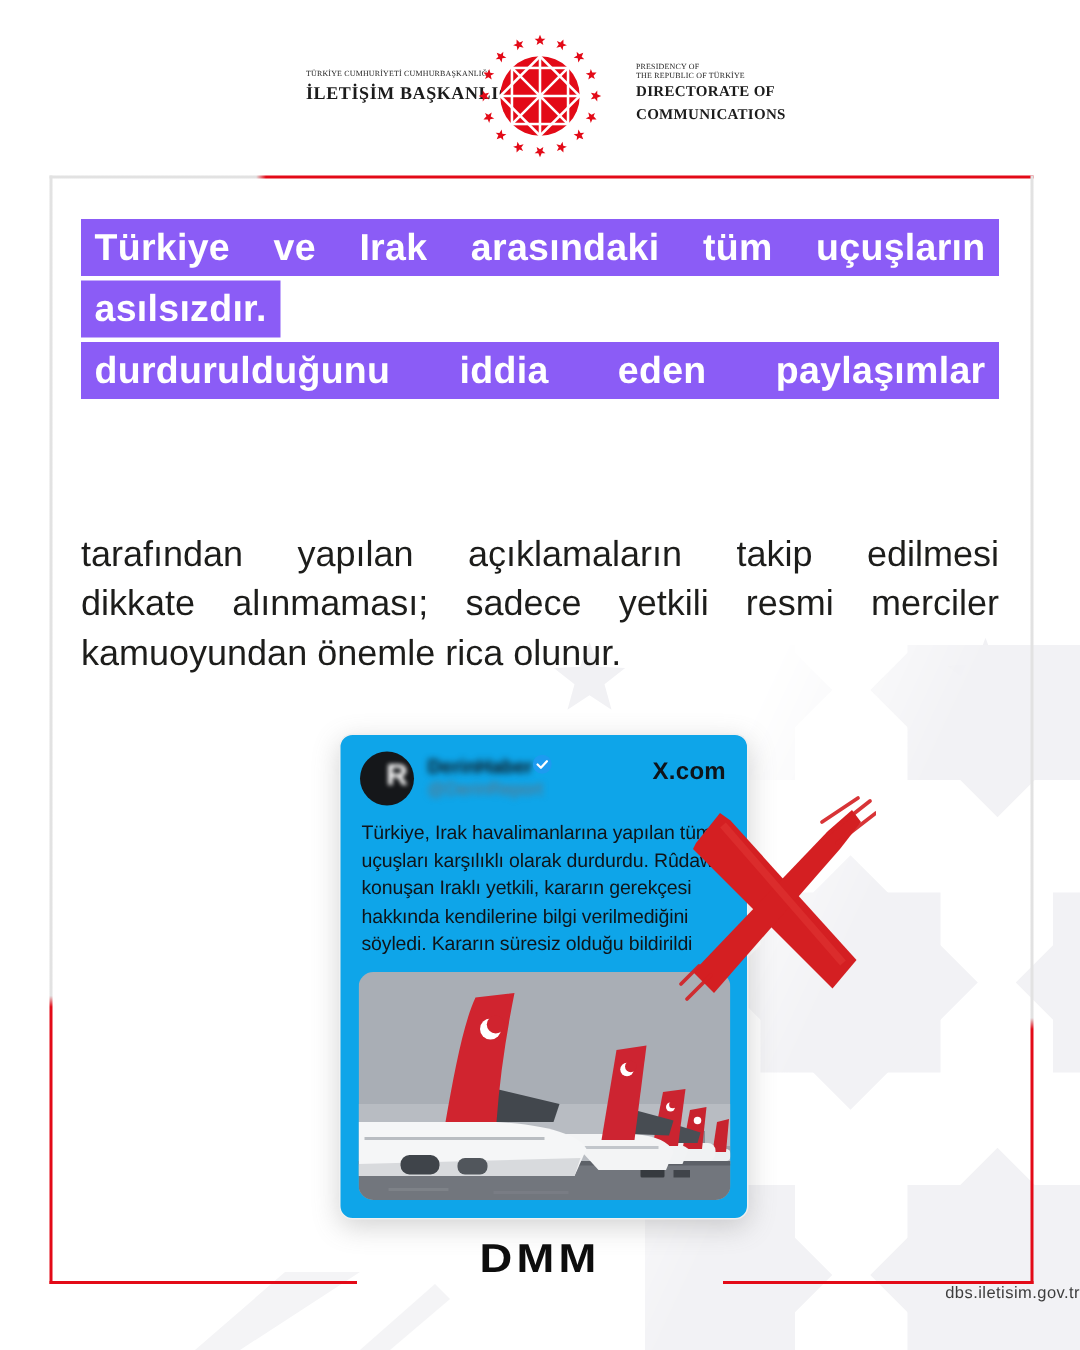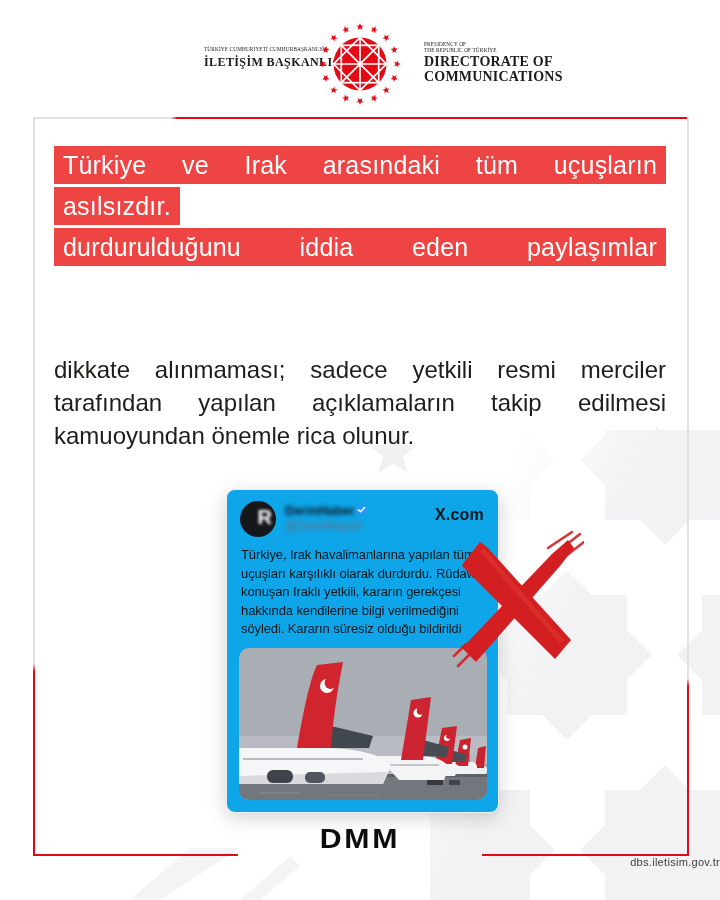--- a/index.html
+++ b/index.html
@@ -10,36 +10,36 @@
   .logo-left{position:absolute;left:204px;top:46px;width:130px;color:#1b1b1b;}
   .logo-left .small{font-family:"Liberation Serif",serif;font-size:8px;letter-spacing:.2px;
                     white-space:nowrap;transform:scale(.66);transform-origin:0 0;}
   .logo-left .title{position:absolute;left:0;top:9px;font-family:"Liberation Serif",serif;
                     font-size:12px;font-weight:700;letter-spacing:.4px;white-space:nowrap;}
   .emblem{position:absolute;left:314px;top:18px;}
   .logo-right{position:absolute;left:424px;top:42px;width:150px;color:#1b1b1b;}
   .logo-right .small{font-family:"Liberation Serif",serif;font-size:8px;line-height:8.5px;
                      letter-spacing:.2px;white-space:nowrap;transform:scale(.66);transform-origin:0 0;}
   .logo-right .title{position:absolute;left:0;top:13px;font-family:"Liberation Serif",serif;
-                     font-size:14px;line-height:14.5px;font-weight:700;letter-spacing:.2px;white-space:nowrap;}
+                     font-size:10px;line-height:14.5px;font-weight:700;letter-spacing:.2px;white-space:nowrap;}
 
   
   .b{position:absolute;z-index:5;}
   .b-top{left:33px;top:117px;width:656px;height:2px;
          background:linear-gradient(90deg,#e2e2e2 0 21%,#E30A17 22% 100%);}
   .b-left{left:33px;top:117px;width:2px;height:739px;
           background:linear-gradient(#e2e2e2 0 74%,#E30A17 75% 100%);}
   .b-right{left:687px;top:117px;width:2px;height:739px;
            background:linear-gradient(#e2e2e2 0 76%,#E30A17 77% 100%);}
   .b-bot-l{left:33px;top:854px;width:205px;height:2px;background:#E30A17;}
   .b-bot-r{left:482px;top:854px;width:207px;height:2px;background:#E30A17;}
 
   
   .headline{position:absolute;left:54px;top:146px;width:612px;z-index:10;}
-  .strip{box-sizing:border-box;background:#ef4444;color:#ffffff;font-weight:400;
+  .strip{box-sizing:border-box;background:#8b5cf6;color:#ffffff;font-weight:700;
          font-size:25px;height:38px;line-height:38px;padding:0 9px;margin-bottom:3px;
          letter-spacing:.2px;}
   .strip.just{width:612px;text-align:justify;text-align-last:justify;}
   .strip.end{display:inline-block;}
 
   
   .para{position:absolute;left:54px;width:612px;color:#1d1d1b;font-size:24px;z-index:10;}
   .p1{top:266px;} .p2{top:353px;}
   .bline{height:33px;line-height:33px;text-align:justify;text-align-last:justify;white-space:nowrap;}
   .bline.end{text-align:left;text-align-last:left;}
@@ -164,22 +164,22 @@
     <polygon points="120,52 170,8 180,18 140,52" fill="#f4f4f6"></polygon>
   </svg>
 
   <div class="headline">
     <div class="strip just">Türkiye ve Irak arasındaki tüm uçuşların</div>
     <div class="strip end">asılsızdır.</div>
     <div class="strip just">durdurulduğunu iddia eden paylaşımlar</div>
   </div>
 
   <div class="para p2">
+    <div class="bline">tarafından yapılan açıklamaların takip edilmesi</div>
     <div class="bline">dikkate alınmaması; sadece yetkili resmi merciler</div>
-    <div class="bline">tarafından yapılan açıklamaların takip edilmesi</div>
     <div class="bline end">kamuoyundan önemle rica olunur.</div>
   </div>
 
   <div class="tweet-card">
     <div class="avatar">
       <span>R</span>
     </div>
     <div class="t-name">DerinHaber</div>
     <svg class="t-badge" width="13" height="13" viewBox="0 0 13 13">
       <circle cx="6.5" cy="6.5" r="6.3" fill="#1D9BF0"></circle>

